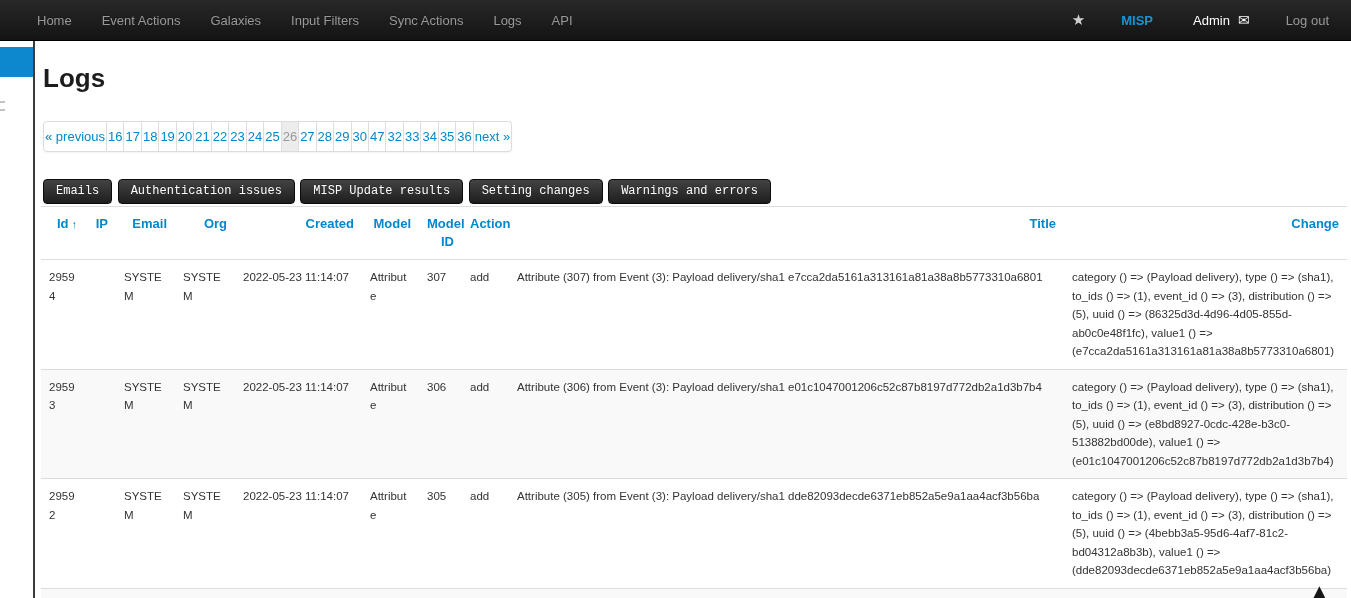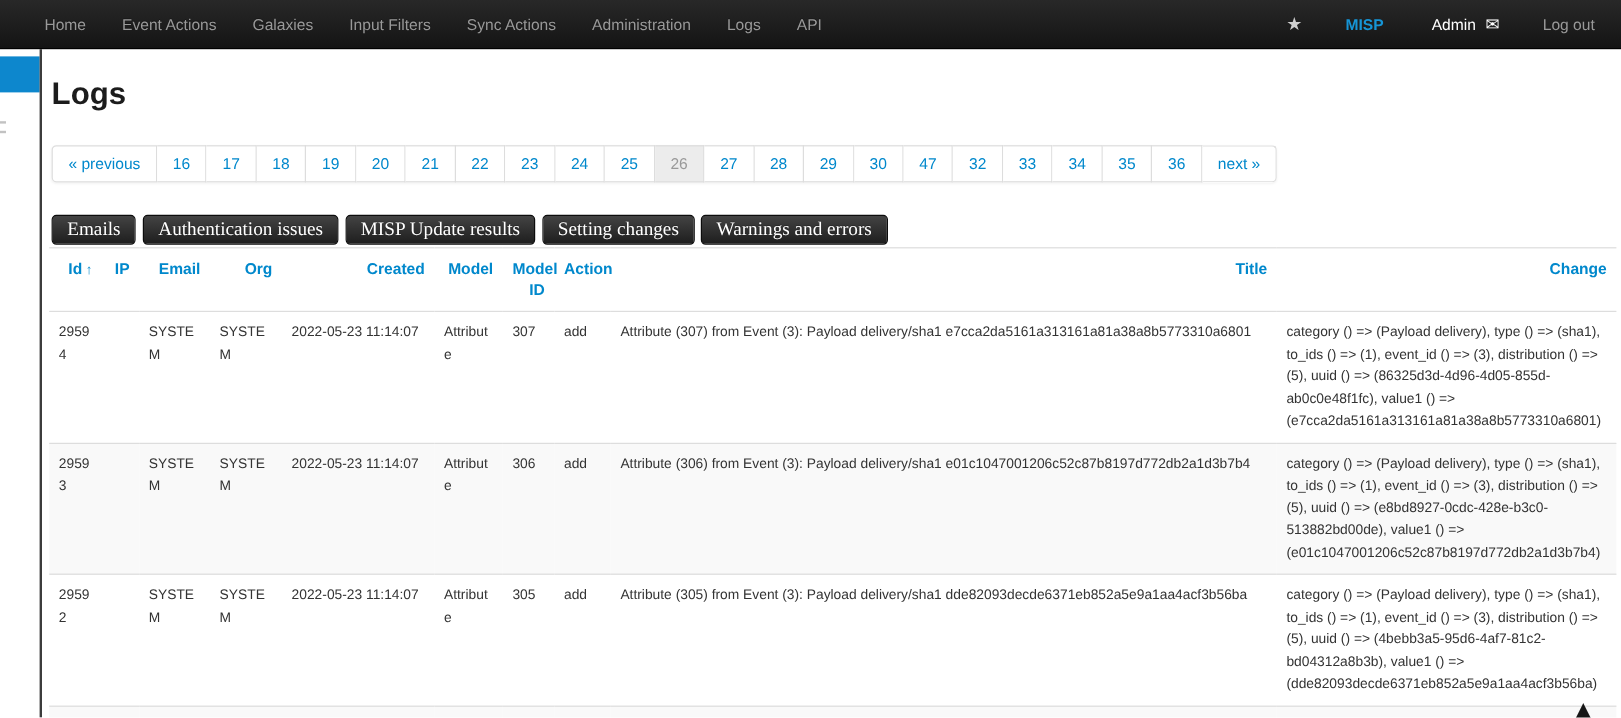--- a/index.html
+++ b/index.html
@@ -32,32 +32,32 @@
   .sidebar-handle { position:absolute; left:0; top:101px; width:5px; height:10px;
     border-top:2px solid #c2c2c2; border-bottom:2px solid #c2c2c2; }
   
   main { position:absolute; left:41px; top:41px; right:4px; }
   h1.page-title { font-size:26px; line-height:28px; font-weight:bold; color:#1c1c1c; margin:23px 0 0 2px; }
   
   .pagination { margin-top:29px; margin-left:2px; }
   .pagination ul { display:inline-flex; list-style:none; margin:0; padding:0;
      border-radius:4px; box-shadow:0 1px 2px rgba(0,0,0,.05); }
   .pagination a {
-    display:block; padding:7px 13px; font-size:13px; line-height:15px;
+    display:block; padding:7px 1px; font-size:13px; line-height:15px;
     border:1px solid #ddd; border-left-width:0; background:#fff;
     color:#0088cc; text-decoration:none;
   }
   .pagination li:first-child a { border-left-width:1px; border-radius:4px 0 0 4px; }
   .pagination li:last-child a { border-radius:0 4px 4px 0; }
   .pagination li.active a { background:#ececec; color:#999; cursor:default; }
   
   .filter-tabs { margin-top:27px; margin-left:2px; margin-bottom:0; }
   .filter-btn {
-    display:inline-block; padding:4px 12px 4px; margin-right:1px; font-size:16px; line-height:15px;
-    font-family:Liberation Serif, serif;
+    display:inline-block; padding:4px 12px 4px; margin-right:1px; font-size:12px; line-height:15px;
+    font-family:Liberation Mono, monospace;
     background:linear-gradient(to bottom,#434343,#1e1e1e); color:#fff;
     border:1px solid #0c0c0c; border-radius:4px; cursor:pointer;
     text-shadow:0 -1px 0 rgba(0,0,0,.25);
   }
   
   table.log-table { width:100%; border-collapse:collapse; table-layout:fixed; margin-top:2px; border-top:1px solid #ddd; }
   .log-table th {
     color:#0088cc; font-weight:bold; font-size:13px; line-height:18px;
     text-align:right; padding:8px; vertical-align:top; white-space:normal;
   }
@@ -83,23 +83,20 @@
         <a href="#">Event Actions</a>
       </li>
     <li>
         <a href="#">Galaxies</a>
       </li>
     <li>
         <a href="#">Input Filters</a>
       </li>
     <li>
         <a href="#">Sync Actions</a>
-      </li>
-    <li>
-        <a href="#">Administration</a>
       </li>
     <li>
         <a href="#">Logs</a>
       </li>
     <li>
         <a href="#">API</a>
       </li>
   </ul>
   <div class="nav-right">
     <span class="star-icon">★</span>

